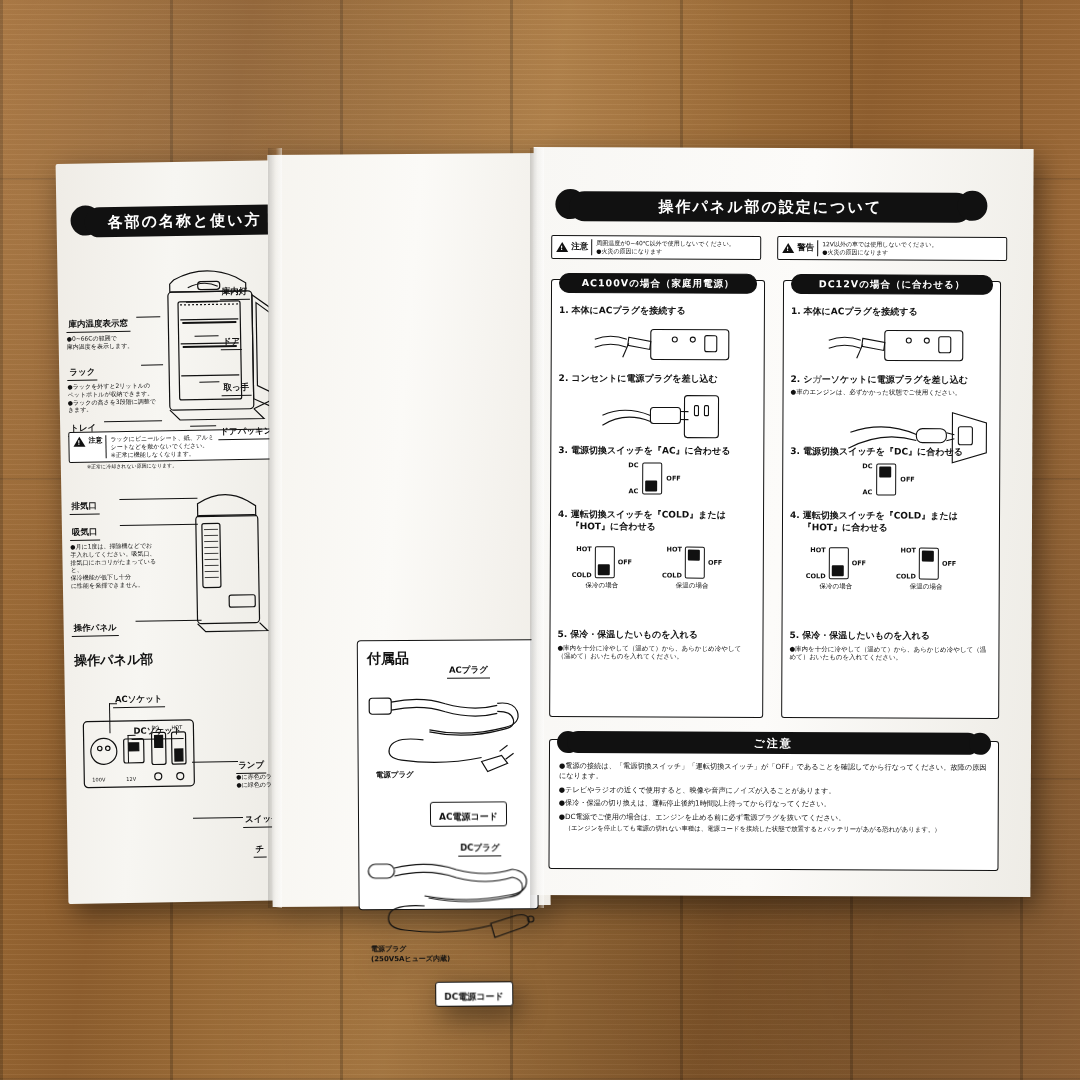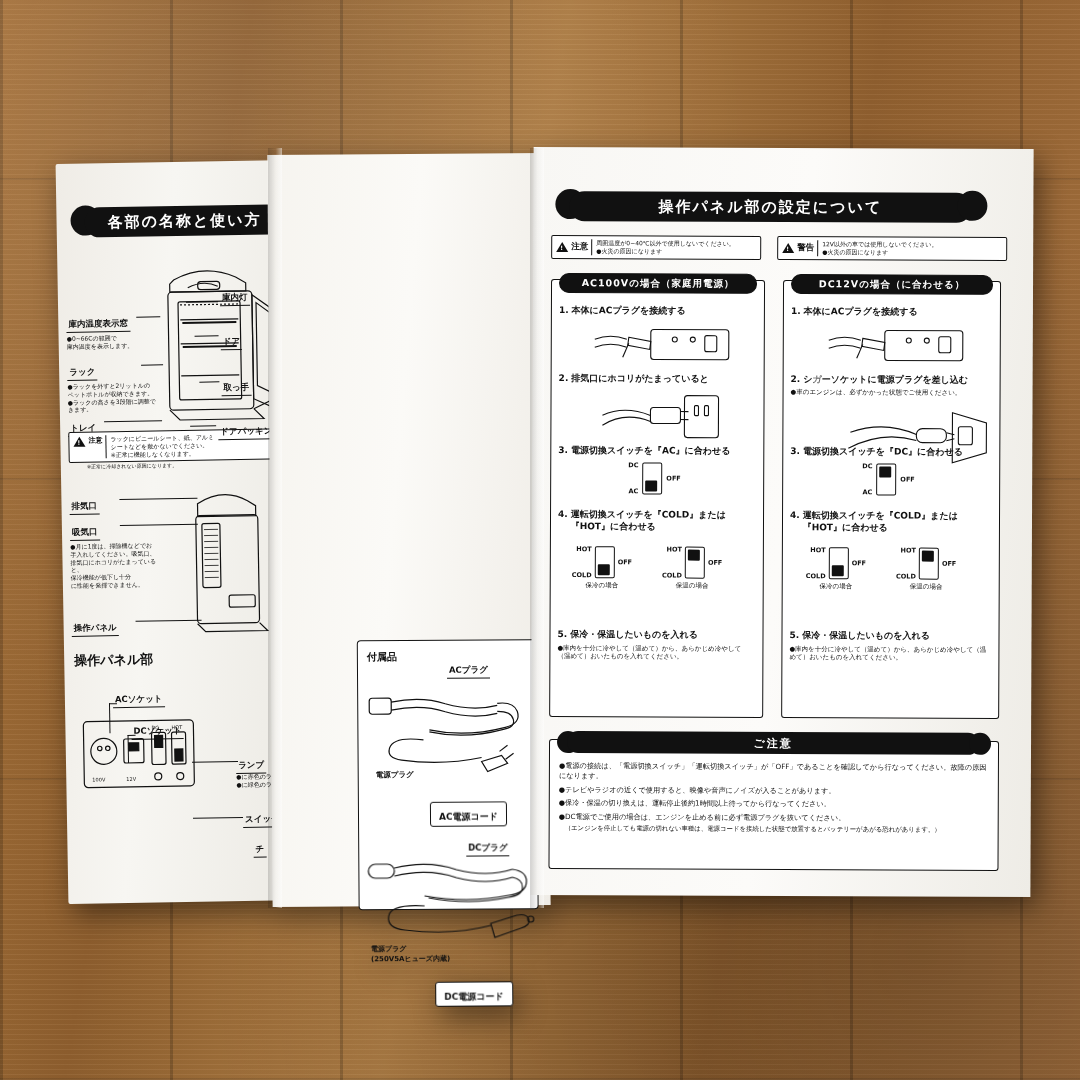--- a/index.html
+++ b/index.html
@@ -172,21 +172,21 @@
 
       <div class="caution" style="position:absolute;left:8px;top:268px;width:206px;">
         <div class="tri"></div>
         <div style="font-size:7px;font-weight:bold;">注意</div>
         <div class="xtiny" style="white-space:pre-line;border-left:1px solid #111;padding-left:4px;">ラックにビニールシート、紙、アルミ
 シートなどを敷かないでください。
 ※正常に機能しなくなります。</div>
       </div>
       <div class="xtiny" style="position:absolute;left:26px;top:300px;font-size:5px;">※正常に冷却されない原因になります。</div>
 
-      <div style="position:absolute;left:162px;top:124px;">
+      <div style="position:absolute;left:162px;top:118px;">
         <span class="lbl">庫内灯</span>
       </div>
       <div style="position:absolute;left:162px;top:168px;">
         <span class="lbl">ドア</span>
       </div>
       <div style="position:absolute;left:162px;top:214px;">
         <span class="lbl">取っ手</span>
       </div>
       <div style="position:absolute;left:158px;top:258px;">
         <span class="lbl">ドアパッキン</span>
@@ -292,21 +292,21 @@
       <div class="leader" style="left:126px;top:656px;width:50px;"></div>
     </div>
   </div>
 
   <div class="sheet" id="page-mid">
     <div class="content">
 
       <div style="position:absolute;left:86px;top:486px;width:178px;height:268px;border:1.6px solid #111;border-radius:4px;background:#fff;"></div>
 
       <div style="position:absolute;left:92px;top:496px;background:#fff;padding:0 4px;">
-        <h3 class="sec" style="font-size:10px;">付属品</h3>
+        <h3 class="sec" style="font-size:14px;">付属品</h3>
       </div>
 
       <div class="illus" style="left:92px;top:520px;">
         <svg width="166" height="110" viewBox="0 0 166 110">
           <g fill="none" stroke="#111" stroke-width="1.2">
             <rect x="6" y="24" width="22" height="16" rx="3"></rect>
             <path d="M28 28 q30 -6 54 2 q28 8 52 2"></path>
             <path d="M28 36 q30 -6 54 2 q28 8 52 2"></path>
             <path d="M134 30 q16 -2 20 8 q4 12 -12 16 q-40 10 -76 2"></path>
             <path d="M134 38 q14 0 16 8 q2 8 -10 10 q-38 10 -74 2"></path>
@@ -336,21 +336,21 @@
             <path d="M30 32 q34 -8 62 2 q30 8 56 0"></path>
             <path d="M148 26 q14 2 14 12 q0 12 -18 14 q-42 8 -84 0"></path>
             <path d="M148 34 q10 2 10 10 q0 8 -14 10 q-40 8 -80 0"></path>
             <path d="M60 62 q-34 -2 -36 10 q-2 12 16 14 q46 6 86 -4"></path>
             <path d="M126 80 l26 -8 q10 -2 12 4 q2 6 -8 9 l-26 9 z"></path>
             <circle cx="166" cy="76" r="3"></circle>
           </g>
         </svg>
       </div>
 
-      <div style="position:absolute;left:194px;top:682px;">
+      <div style="position:absolute;left:186px;top:682px;">
         <span class="lbl">DCプラグ</span>
       </div>
       <div style="position:absolute;left:98px;top:790px;width:96px;">
         <span class="lbl-plain" style="font-size:7px;white-space:pre-line;display:block;">電源プラグ
 (250V5Aヒューズ内蔵)</span>
       </div>
       <div class="boxed" style="position:absolute;left:114px;top:828px;padding:2px 8px;">
         <span style="font-size:9px;font-weight:bold;">DC電源コード</span>
       </div>
     </div>
@@ -401,21 +401,21 @@
             <path d="M6 16 q16 -6 32 0"></path>
             <path d="M6 24 q16 -6 32 0"></path>
             <path d="M40 20 l-6 14"></path>
           </g>
         </svg>
       </div>
 
       <div style="position:absolute;left:26px;top:226px;width:196px;">
         <div style="display:flex;gap:3px;">
           <span class="step">2.</span>
-          <span class="step">排気口にホコリがたまっていると</span>
+          <span class="step">コンセントに電源プラグを差し込む</span>
         </div>
       </div>
       <div class="illus" style="left:56px;top:244px;">
         <svg width="150" height="50" viewBox="0 0 150 50">
           <g fill="none" stroke="#111" stroke-width="1.1">
             <rect x="96" y="4" width="34" height="42" rx="3"></rect>
             <rect x="106" y="14" width="4" height="10" rx="1"></rect>
             <rect x="116" y="14" width="4" height="10" rx="1"></rect>
             <rect x="62" y="16" width="30" height="16" rx="3"></rect>
             <path d="M92 20 l8 0 M92 28 l8 0"></path>

